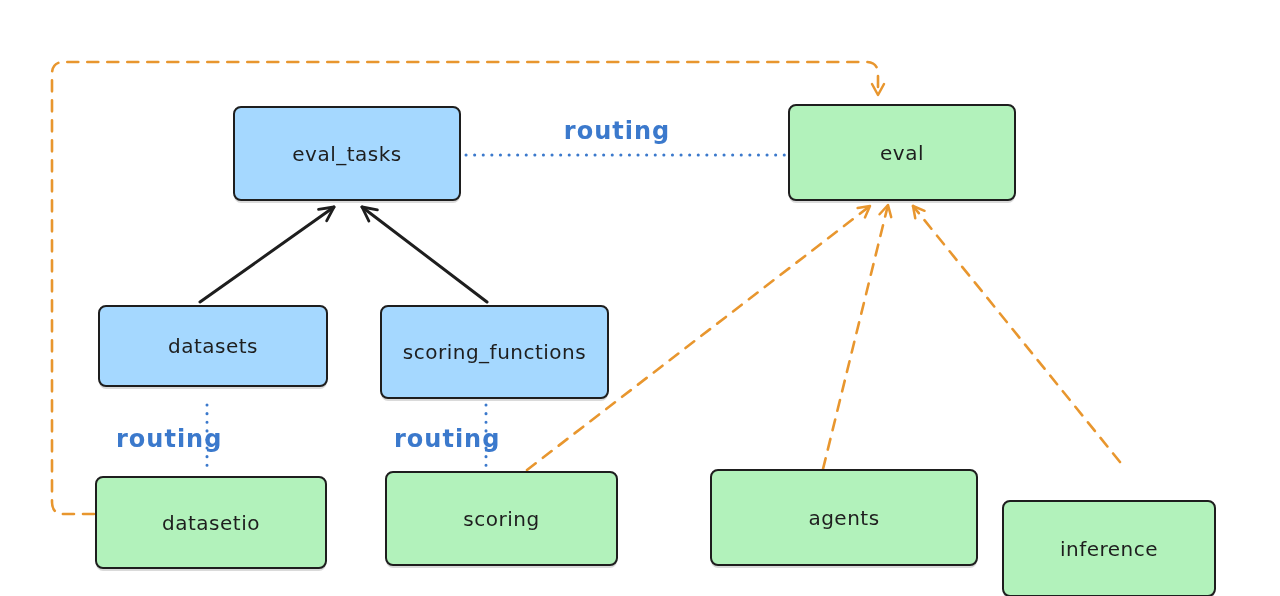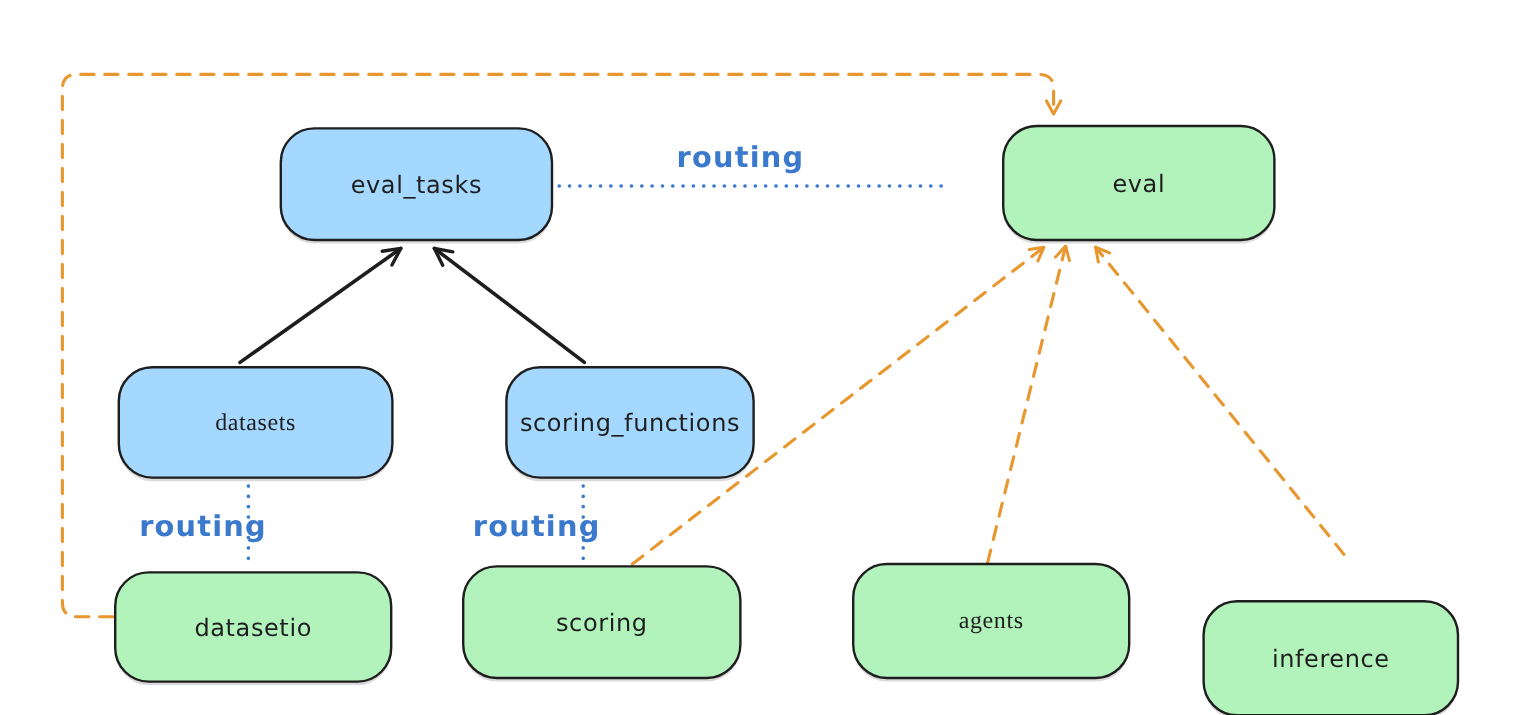--- a/index.html
+++ b/index.html
@@ -54,21 +54,21 @@
     fill: none;
     stroke-linecap: round;
     stroke-linejoin: round;
   }
   .node {
     position: absolute;
     display: flex;
     align-items: center;
     justify-content: center;
     border: 2.5px solid var(--node-stroke, #1e1e1e);
-    border-radius: 29px;
+    border-radius: 8px;
     box-sizing: border-box;
     font-size: 20px;
     color: var(--node-stroke, #1e1e1e);
     box-shadow: 0 3px 0 -1px rgba(150,150,150,0.35);
     letter-spacing: 0.5px;
   }
   .node-blue  { background: var(--blue-node-fill, #a5d8ff); }
   .node-green { background: var(--green-node-fill, #b2f2bb); }
   .edge-label {
     position: absolute;
@@ -105,41 +105,41 @@
     <path class="edge-orange-dashed" d="M 94 514 L 64 514 Q 52 514 52 502 L 52 74 Q 52 62 64 62 L 866 62 Q 878 62 878 74 L 878 95" marker-end="url(#ahOrange)"></path>
     <path class="edge-orange-dashed" d="M 527 470 L 870 206" marker-end="url(#ahOrange)"></path>
     <path class="edge-orange-dashed" d="M 823 469 L 888 205" marker-end="url(#ahOrange)"></path>
     <path class="edge-orange-dashed" d="M 1120 462 L 913 206" marker-end="url(#ahOrange)"></path>
   </svg>
 
   <div class="node node-blue" style="left:233px; top:106px; width:228px; height:95px;">
     <span>eval_tasks</span>
   </div>
 
-  <div class="node node-green" style="left:788px; top:104px; width:228px; height:97px;margin-left:47px;">
+  <div class="node node-green" style="left:788px; top:104px; width:228px; height:97px;">
     <span>eval</span>
   </div>
 
-  <div class="node node-blue" style="left:98px; top:305px; width:230px; height:94px;font-family:Liberation Serif, serif;">
+  <div class="node node-blue" style="left:98px; top:305px; width:230px; height:82px;">
     <span>datasets</span>
   </div>
 
-  <div class="node node-blue" style="left:380px; top:305px; width:208px; height:94px;margin-left:41px;">
+  <div class="node node-blue" style="left:380px; top:305px; width:229px; height:94px;">
     <span>scoring_functions</span>
   </div>
 
   <div class="node node-green" style="left:95px; top:476px; width:232px; height:93px;">
     <span>datasetio</span>
   </div>
 
   <div class="node node-green" style="left:385px; top:471px; width:233px; height:95px;">
     <span>scoring</span>
   </div>
 
-  <div class="node node-green" style="left:710px; top:469px; width:232px; height:97px;font-family:Liberation Serif, serif;">
+  <div class="node node-green" style="left:710px; top:469px; width:268px; height:97px;">
     <span>agents</span>
   </div>
 
   <div class="node node-green" style="left:1002px; top:465px; width:214px; height:97px;margin-top:35px;">
     <span>inference</span>
   </div>
 
   <div class="edge-label" style="left:557px; top:117px; width:120px;">routing</div>
 
   <div class="edge-label" style="left:116px; top:425px; width:80px;">routing</div>

